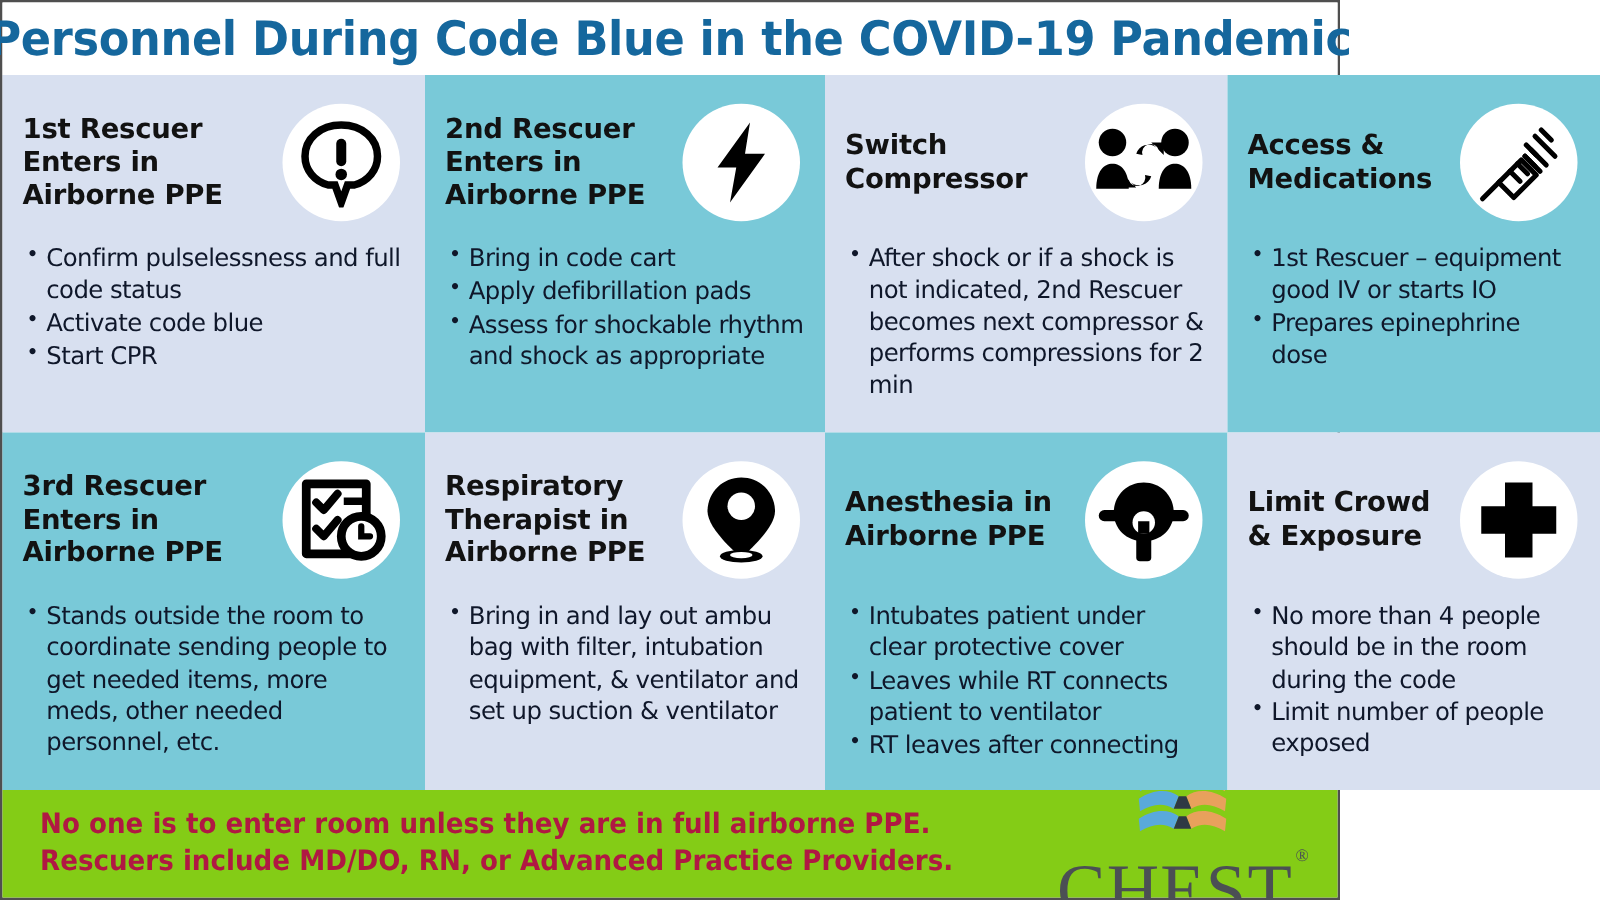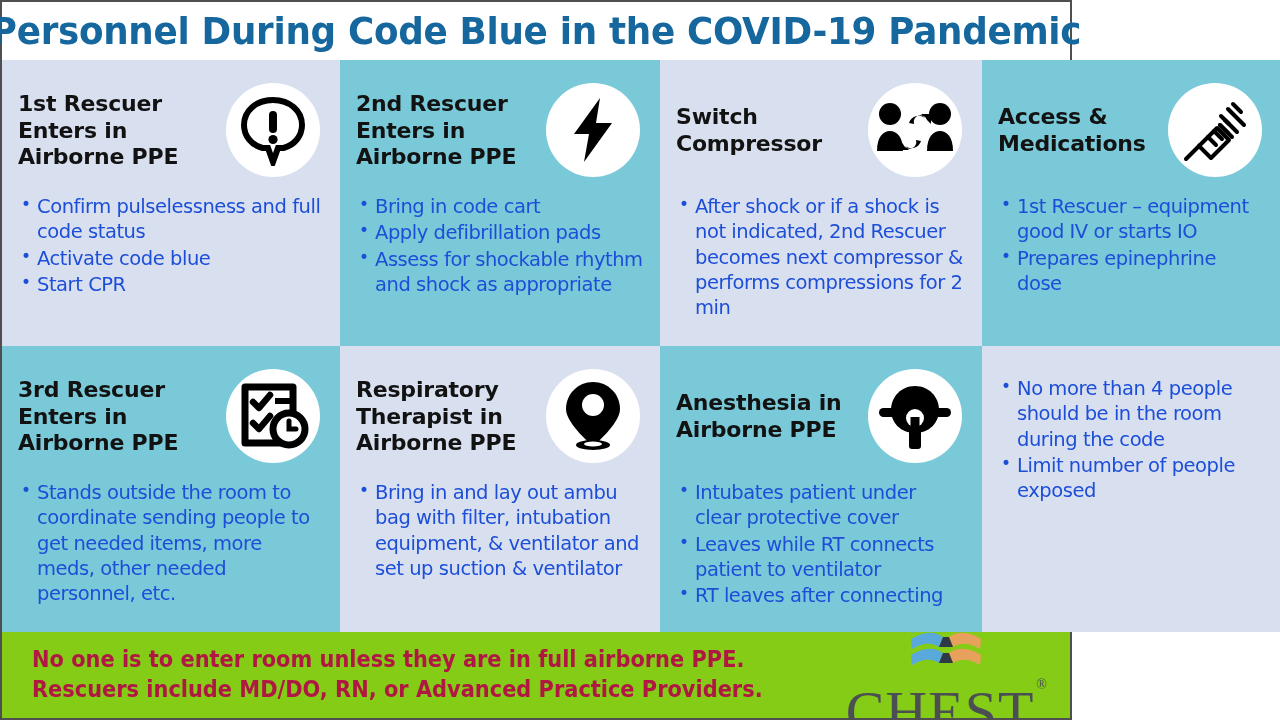--- a/index.html
+++ b/index.html
@@ -81,21 +81,21 @@
 
   .bullets {
     list-style:none;
     margin-top:12px;
     padding-left:2px;
   }
   .bullets li {
     position:relative;
     font-size:19.5px;
     line-height:1.30;
-    color:#1d4ed8;
+    color:#0f172a;
     padding-left:17px;
     margin-bottom:1px;
     font-family:"DejaVu Sans", sans-serif;
     letter-spacing:-0.45px;
   }
   .bullets li::before {
     content:"\2022";
     position:absolute;
     left:1px; top:-1px;
     font-size:17px;
@@ -281,20 +281,28 @@
         </div>
       </div>
       <ul class="bullets">
         <li>Intubates patient under clear protective cover</li>
         <li>Leaves while RT connects patient to ventilator</li>
         <li>RT leaves after connecting</li>
       </ul>
     </div>
 
     <div class="panel light">
+      <div class="panel-head">
+        <div class="panel-title">Limit Crowd &amp; Exposure</div>
+        <div class="icon-badge">
+          <svg width="64" height="64" viewBox="0 0 64 64">
+            <path d="M21 2 H43 V21 H62 V43 H43 V62 H21 V43 H2 V21 H21 Z" fill="#000"></path>
+          </svg>
+        </div>
+      </div>
       <ul class="bullets">
         <li>No more than 4 people should be in the room during the code</li>
         <li>Limit number of people exposed</li>
       </ul>
     </div>
 
   </div>
 
   <div class="footer">
     <div>

